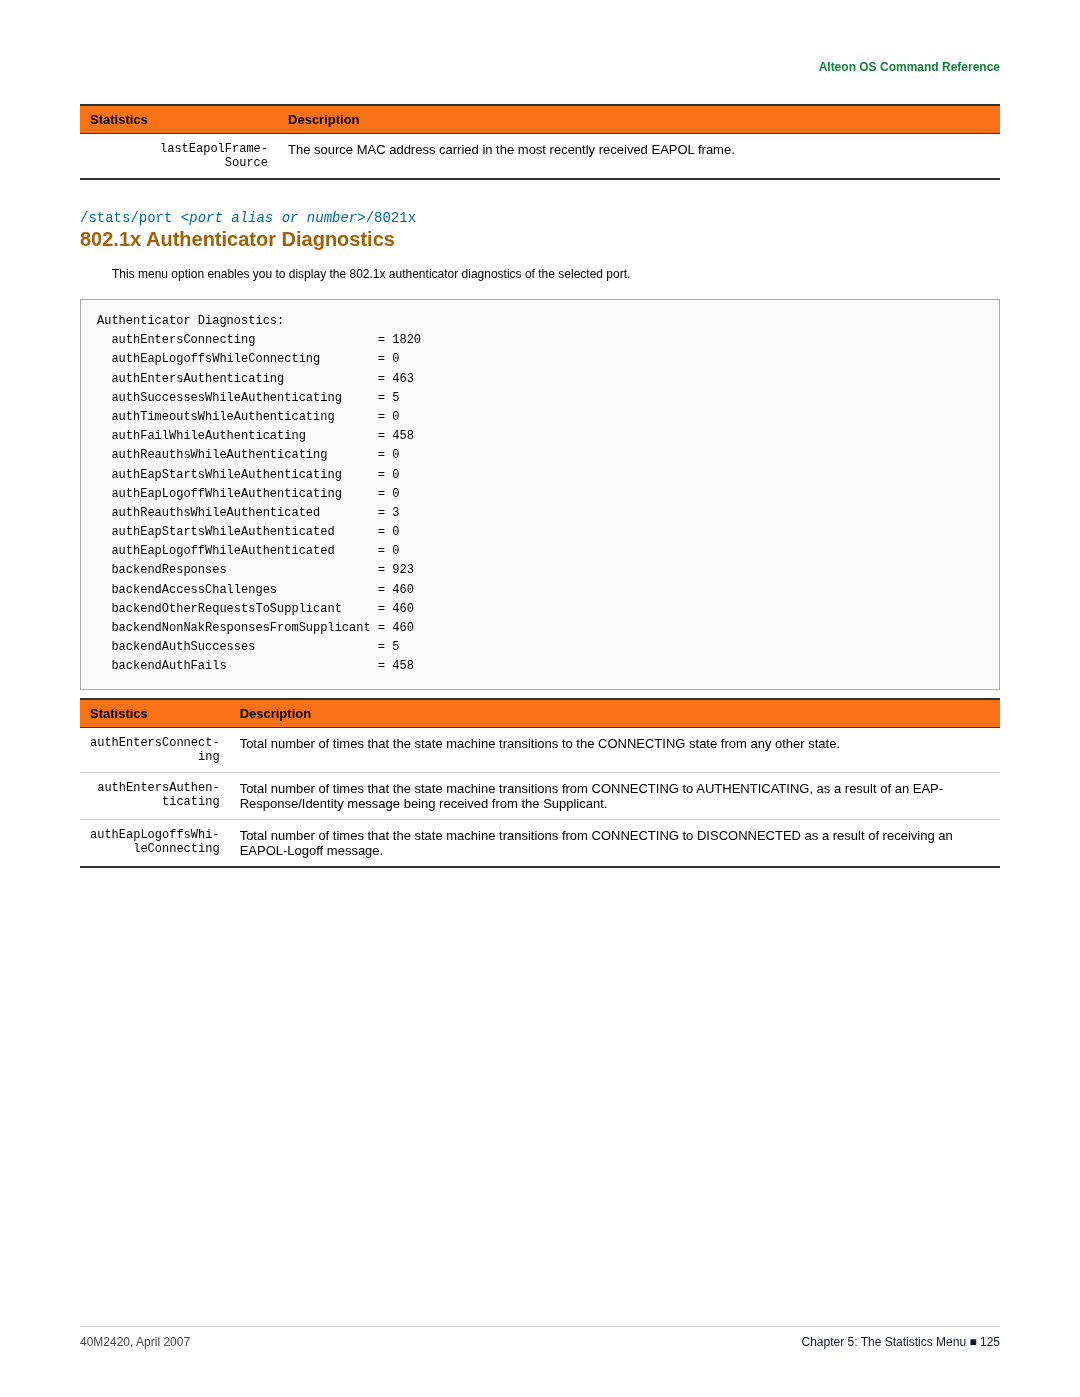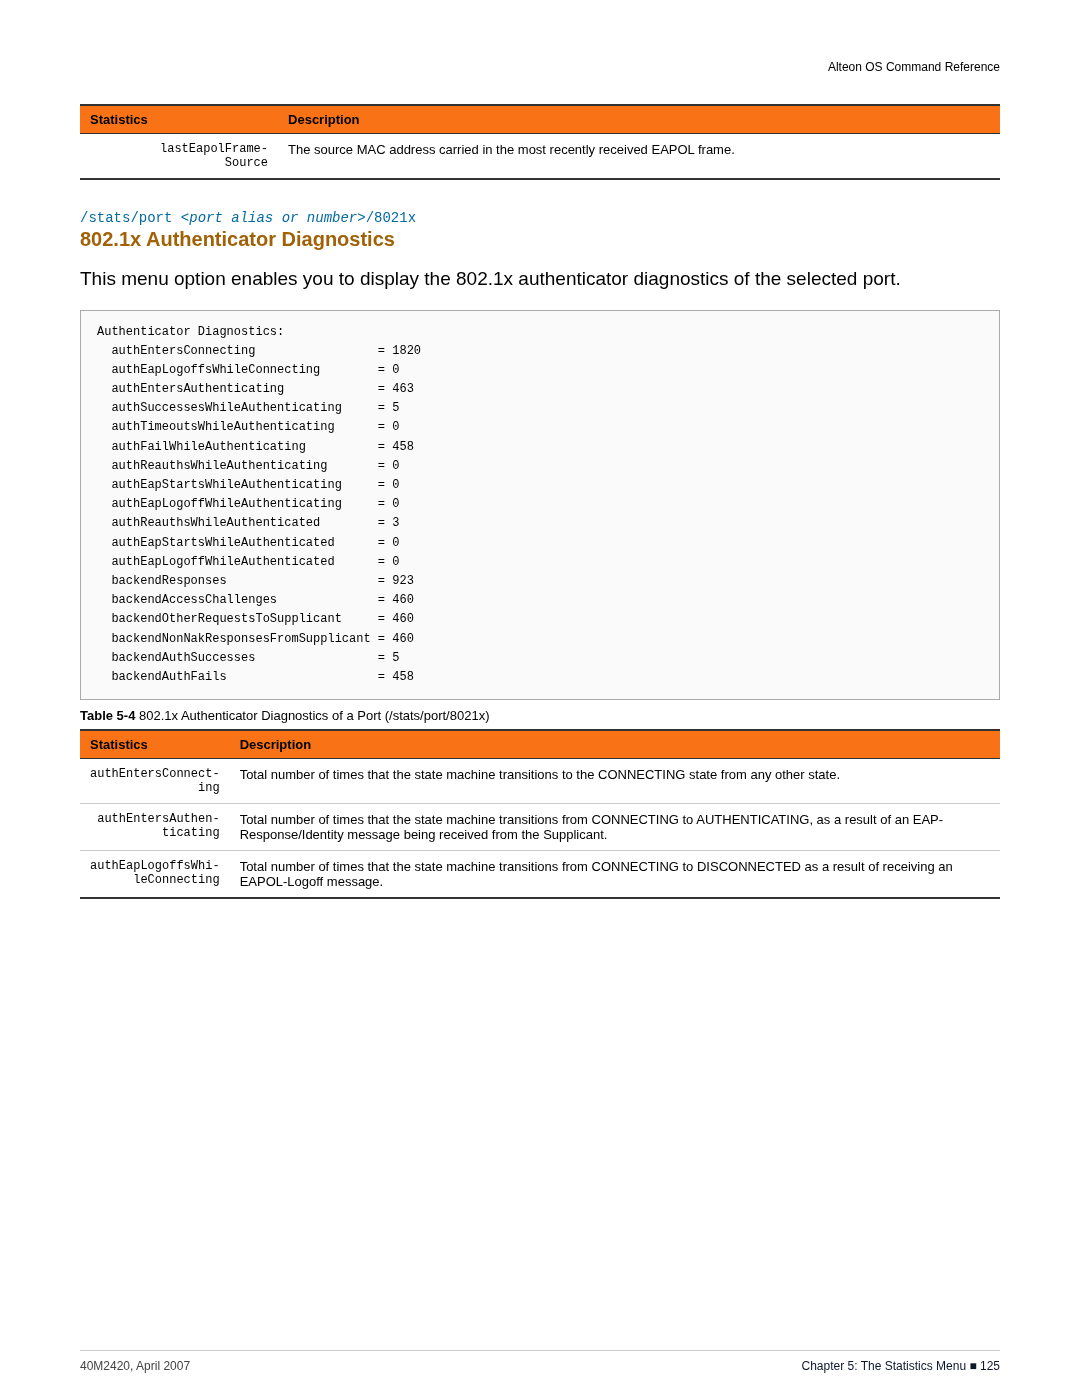--- a/index.html
+++ b/index.html
@@ -15,23 +15,24 @@
 
     .page-container {
       width: 1080px;
       min-height: 1397px;
       padding: 60px 80px 60px 80px;
       position: relative;
     }
 
     .header-right {
       text-align: right;
-      color: #000000;
+      color: #15803d;
       font-size: 12px;
       margin-bottom: 30px;
+      font-weight: bold;
     }
 
     
     .doc-table {
       width: 100%;
       border-collapse: collapse;
       margin-bottom: 30px;
     }
 
     .doc-table th {
@@ -80,41 +81,42 @@
 
     .section-heading .bold-title {
       font-size: 20px;
       font-weight: bold;
       color: #a16207;
       display: block;
       margin-top: 2px;
     }
 
     .section-desc {
-      font-size: 19px;
+      font-size: 12px;
       margin-bottom: 16px;
       line-height: 1.5;
+      margin-left: 32px;
     }
 
     
     .code-block {
       border: 1px solid #aaa;
       background: #fafafa;
       padding: 12px 16px;
       font-family: 'Courier New', Courier, monospace;
       font-size: 12px;
       line-height: 1.6;
       margin-bottom: 8px;
       white-space: pre;
     }
 
     
     .page-footer {
       position: absolute;
-      bottom: 24px;
+      bottom: 48px;
       left: 80px;
       right: 80px;
       display: flex;
       justify-content: space-between;
       font-size: 12px;
       color: #444;
       border-top: 1px solid #ccc;
       padding-top: 8px;
     }
 
@@ -179,23 +181,20 @@
   authReauthsWhileAuthenticated        = 3
   authEapStartsWhileAuthenticated      = 0
   authEapLogoffWhileAuthenticated      = 0
   backendResponses                     = 923
   backendAccessChallenges              = 460
   backendOtherRequestsToSupplicant     = 460
   backendNonNakResponsesFromSupplicant = 460
   backendAuthSuccesses                 = 5
   backendAuthFails                     = 458</div>
 
-  <div class="table-title-row">
-    <span class="table-num">Table 5-4</span><span> 802.1x Authenticator Diagnostics of a Port (/stats/port/8021x)</span>
-  </div>
 
   <table class="doc-table">
     <thead>
       <tr>
         <th>Statistics</th>
         <th>Description</th>
       </tr>
     </thead>
     <tbody id="table4-body">
     <tr>

